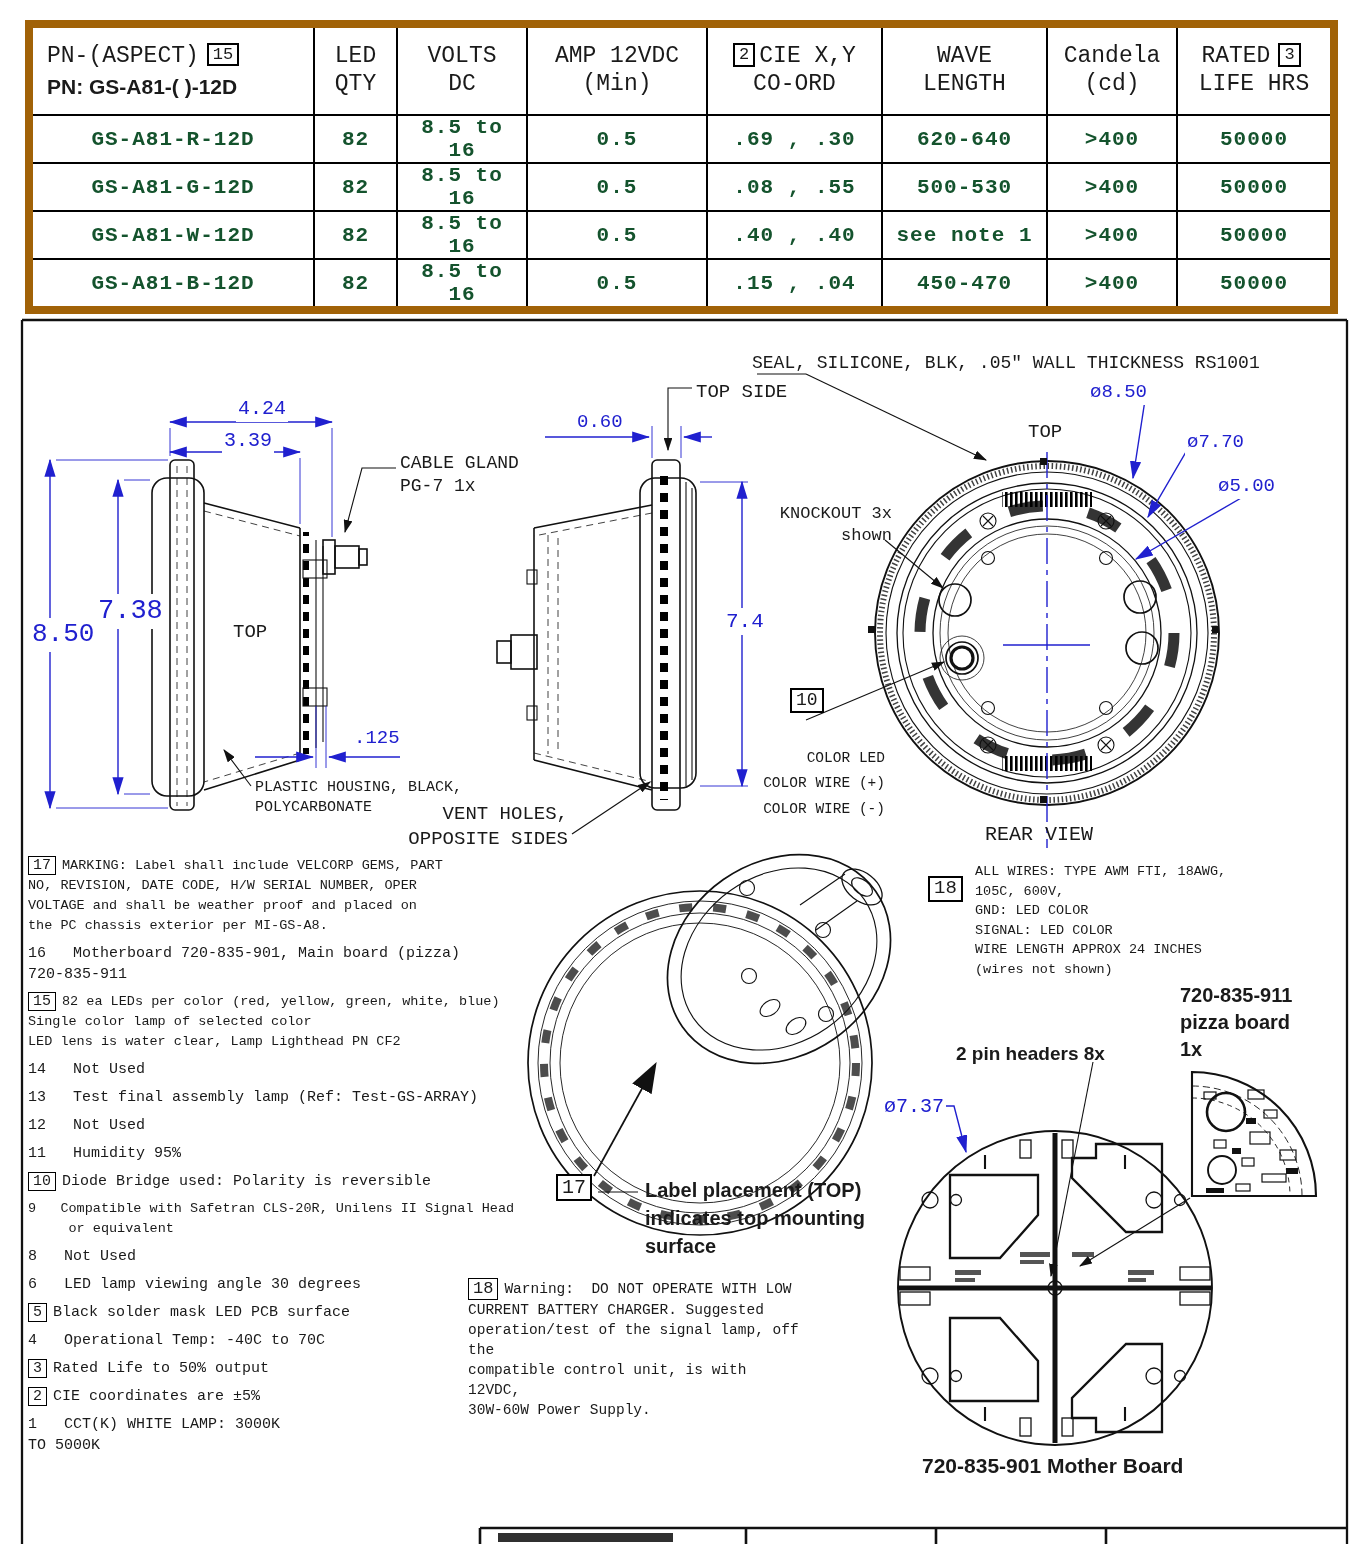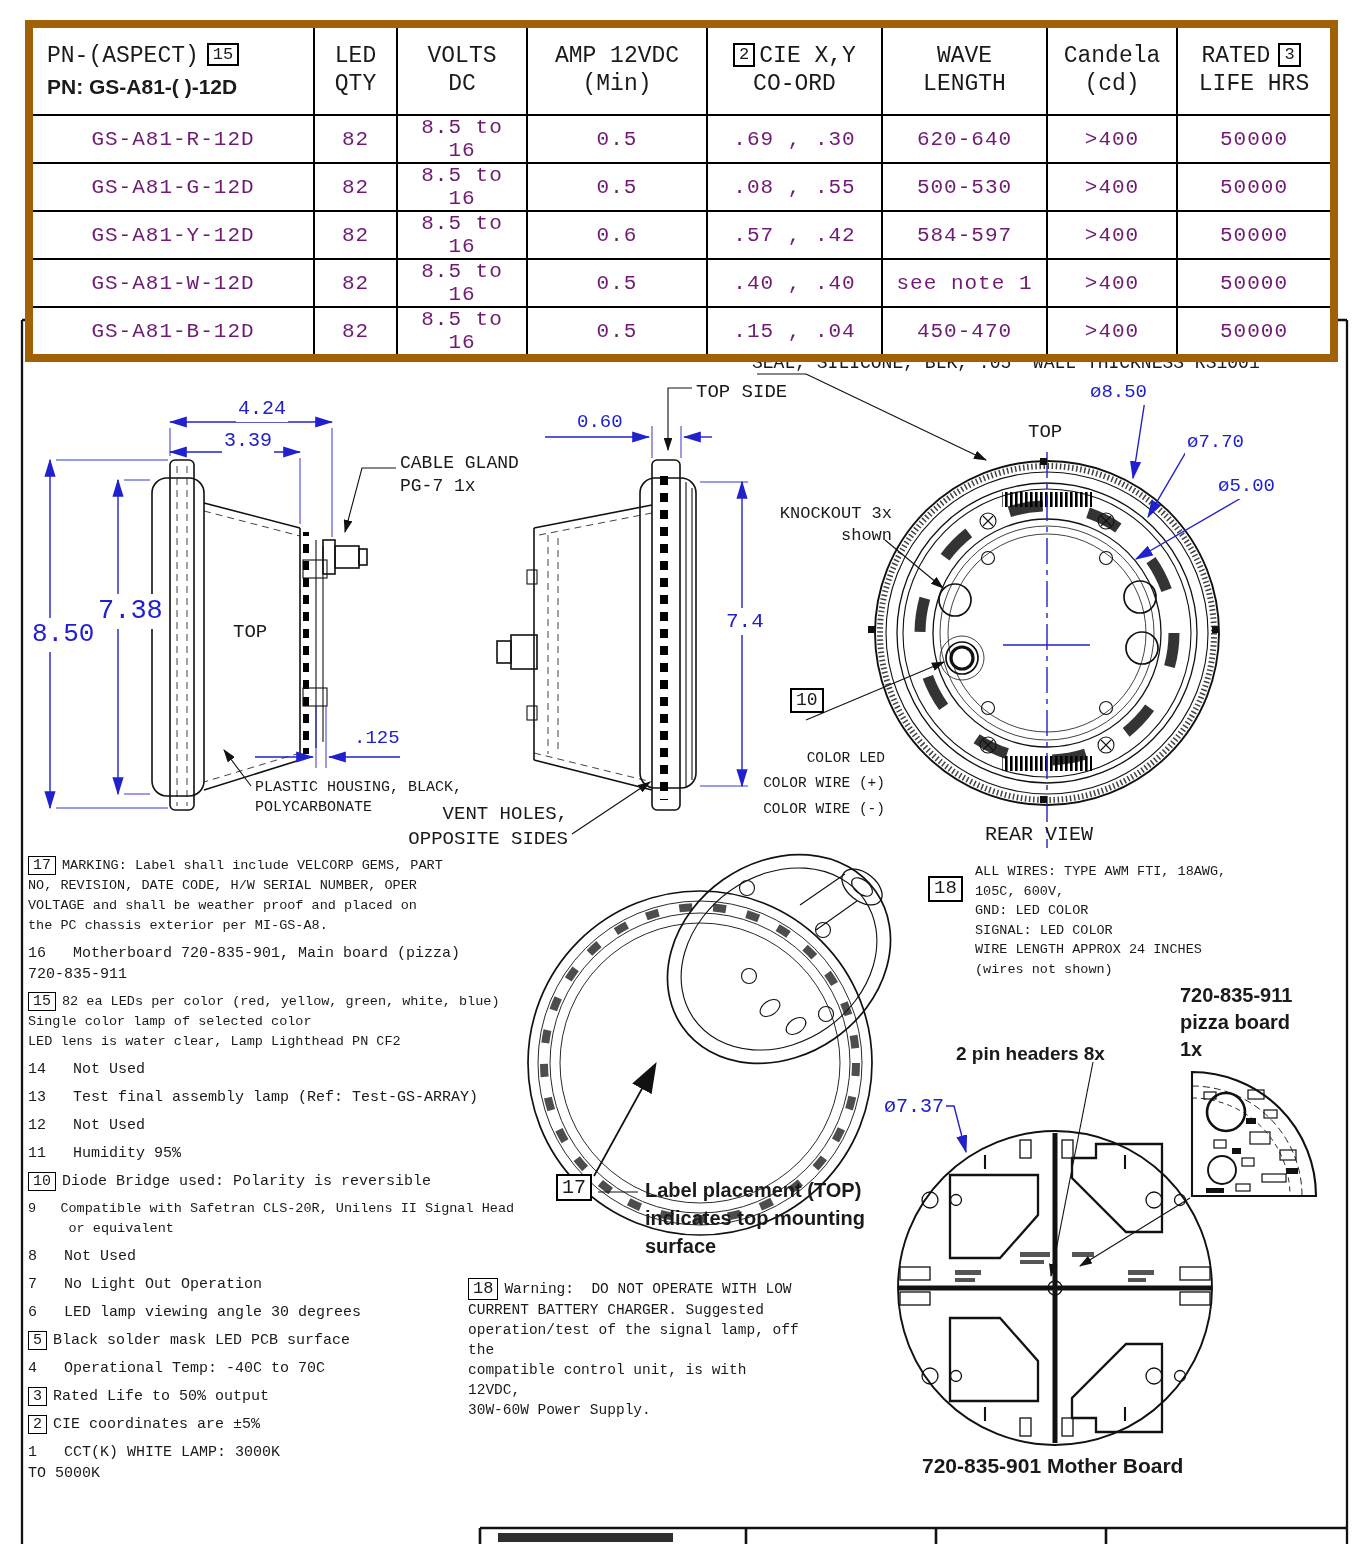--- a/index.html
+++ b/index.html
@@ -3,21 +3,21 @@
 <meta charset="utf-8">
 <style>
   html,body{margin:0;padding:0;background:#fff;}
   .root{position:relative;width:1354px;height:1544px;background:#fff;overflow:hidden;
         font-family:"Liberation Mono","DejaVu Sans Mono",monospace;color:#1a1a1a;}
   
   table.spec{position:absolute;left:25px;top:20px;border-collapse:collapse;border:8px solid #a16207;
              table-layout:fixed;z-index:4;background:#fff;}
   table.spec td,table.spec th{border:2px solid #000;padding:0 6px;font-weight:normal;}
   table.spec thead th{height:86px;font-size:23px;vertical-align:middle;text-align:center;line-height:1.2;}
-  table.spec tbody td{height:40px;font-size:21px;color:#701a75;text-align:center;letter-spacing:1px;}
+  table.spec tbody td{height:40px;font-size:21px;color:#14532d;text-align:center;letter-spacing:1px;font-weight:bold;}
   .hline{white-space:pre-line;}
   .pnhead{text-align:left!important;padding-left:14px!important;}
   .pn2{font-family:"Liberation Sans",sans-serif;font-weight:bold;font-size:21px;display:block;margin-top:4px;}
   .nbox{display:inline-block;border:2px solid #000;padding:0 4px;margin:0 6px 0 0;line-height:1.15;background:#fff;}
   .bsm{font-size:17px;vertical-align:top;margin-left:8px;}
   
   .lbl{position:absolute;white-space:pre-line;z-index:3;line-height:1.3;color:#1a1a1a;}
   .blue{color:#2020cf;background:#fff;padding:0 2px;}
   .sans{font-family:"Liberation Sans",sans-serif;}
   .ra{text-align:right;}
@@ -100,30 +100,20 @@
           <td>GS-A81-G-12D</td>
           <td>82</td>
           <td>8.5 to 16</td>
           <td>0.5</td>
           <td>.08 , .55</td>
           <td>500-530</td>
           <td>&gt;400</td>
           <td>50000</td>
         </tr>
         <tr>
-          <td>GS-A81-Y-12D</td>
-          <td>82</td>
-          <td>8.5 to 16</td>
-          <td>0.6</td>
-          <td>.57 , .42</td>
-          <td>584-597</td>
-          <td>&gt;400</td>
-          <td>50000</td>
-        </tr>
-        <tr>
           <td>GS-A81-W-12D</td>
           <td>82</td>
           <td>8.5 to 16</td>
           <td>0.5</td>
           <td>.40 , .40</td>
           <td>see note 1</td>
           <td>&gt;400</td>
           <td>50000</td>
         </tr>
         <tr>
@@ -437,21 +427,20 @@
 Single color lamp of selected color
 LED lens is water clear, Lamp Lighthead PN CF2</span></div>
       <div class="note"><span class="ntext">14   Not Used</span></div>
       <div class="note"><span class="ntext">13   Test final assembly lamp (Ref: Test-GS-ARRAY)</span></div>
       <div class="note"><span class="ntext">12   Not Used</span></div>
       <div class="note"><span class="ntext">11   Humidity 95%</span></div>
       <div class="note"><span class="nbox">10</span><span class="ntext">Diode Bridge used: Polarity is reversible</span></div>
       <div class="note" style="font-size: 13.5px; line-height: 20px;"><span class="ntext">9   Compatible with Safetran CLS-20R, Unilens II Signal Head
      or equivalent</span></div>
       <div class="note"><span class="ntext">8   Not Used</span></div>
-      <div class="note"><span class="ntext">7   No Light Out Operation</span></div>
       <div class="note"><span class="ntext">6   LED lamp viewing angle 30 degrees</span></div>
       <div class="note"><span class="nbox">5</span><span class="ntext">Black solder mask LED PCB surface</span></div>
       <div class="note"><span class="ntext">4   Operational Temp: -40C to 70C</span></div>
       <div class="note"><span class="nbox">3</span><span class="ntext">Rated Life to 50% output</span></div>
       <div class="note"><span class="nbox">2</span><span class="ntext">CIE coordinates are ±5%</span></div>
       <div class="note"><span class="ntext">1   CCT(K) WHITE LAMP: 3000K
 TO 5000K</span></div>
     </div>
 
 </div>

